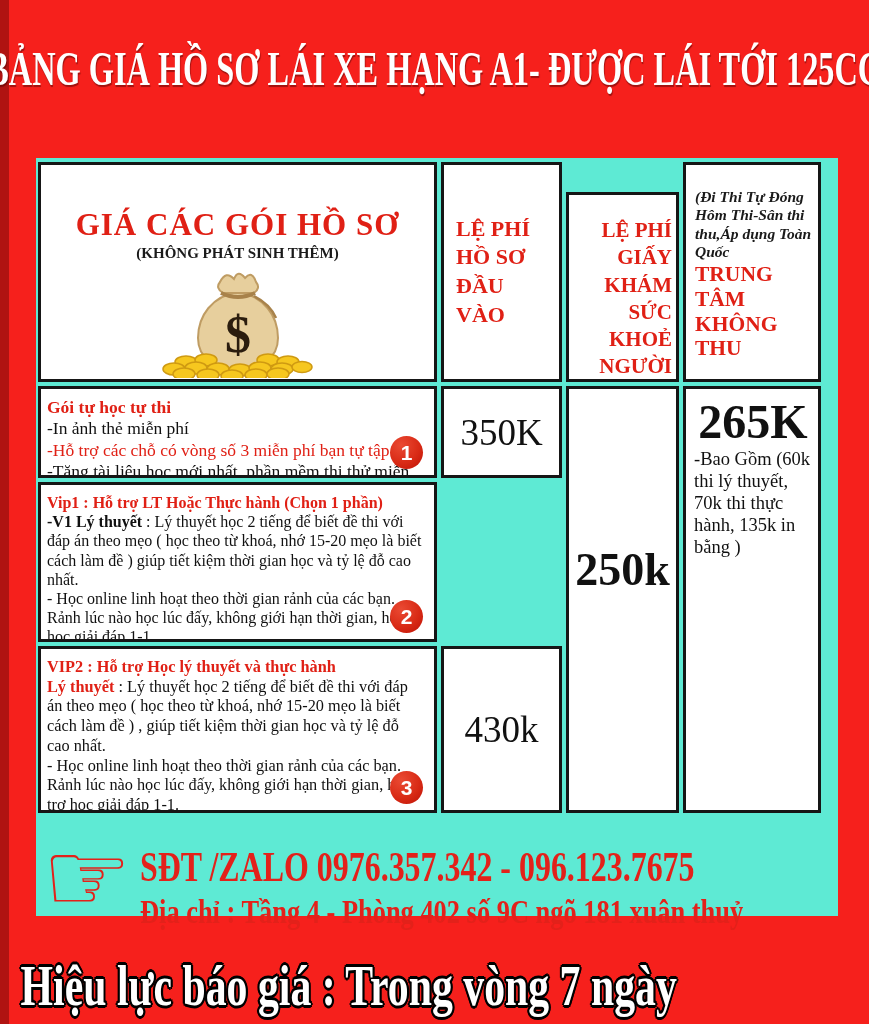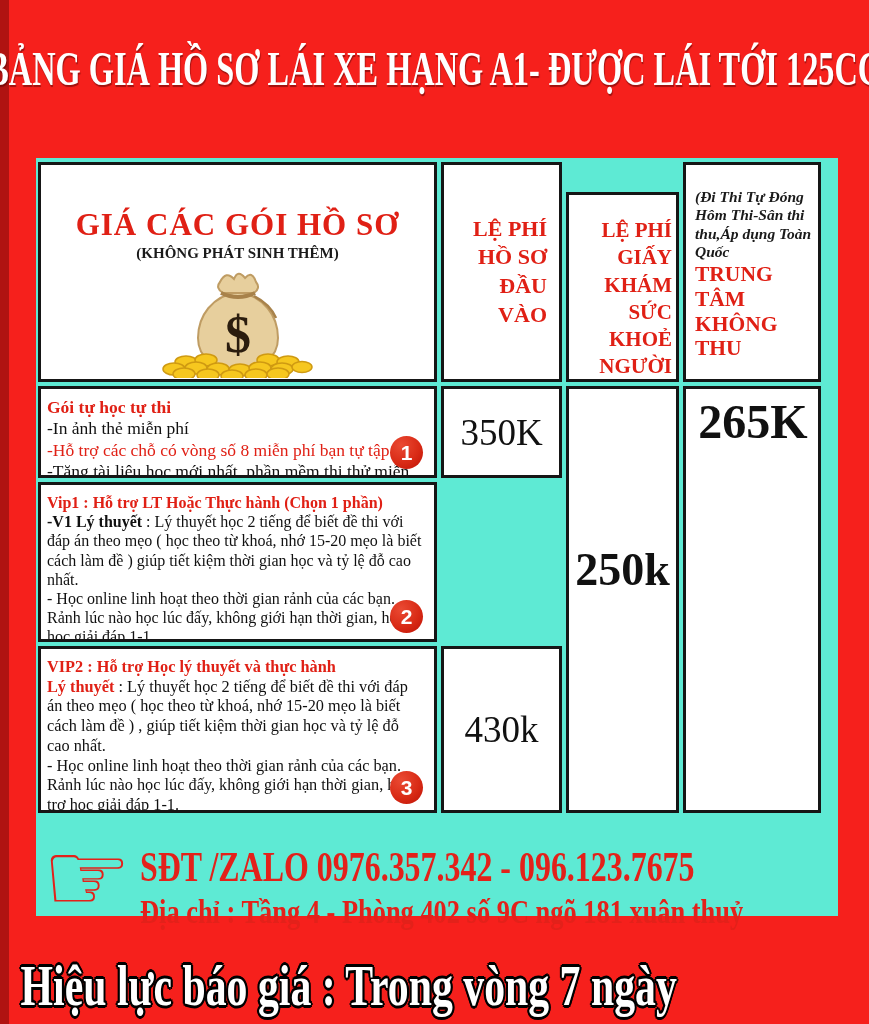--- a/index.html
+++ b/index.html
@@ -43,21 +43,21 @@
     background:#fff; border:3px solid #161616; position:relative;
     overflow:hidden;
   }
 
   
   .h-col1 { grid-column:1; grid-row:1; text-align:center; padding-top:42px; }
   .h-col1 .hd-title { font-size:31px; font-weight:bold; color:#e02015; letter-spacing:1px; }
   .h-col1 .hd-sub { font-size:15px; font-weight:bold; color:#1a1a1a; margin-top:2px; }
   .h-col1 svg { margin-top:4px; }
 
-  .h-col2 { grid-column:2; grid-row:1; display:flex; align-items:center; justify-content:center; text-align:right; padding:0 12px; }
+  .h-col2 { grid-column:2; grid-row:1; display:flex; align-items:center; justify-content:center; text-align:left; padding:0 12px; }
   .h-col2 .hd-title { font-size:22px; font-weight:bold; color:#e02015; line-height:1.3; }
 
   .h-col3 { grid-column:3; grid-row:1; text-align:right; padding-top:22px;margin-top:30px; }
   .h-col3 .hd-title { font-size:21px; font-weight:bold; color:#e02015; line-height:1.3; padding:0 4px; }
 
   .h-col4 { grid-column:4; grid-row:1; padding:20px 6px 0 9px; }
   .h-col4 .hd-title { font-size:22px; font-weight:bold; color:#e02015; text-align:center; line-height:1.2; }
   .h-col4 .hd-note { font-size:15.5px; font-weight:bold; font-style:italic; color:#1a1a1a; line-height:1.18; margin-top:3px; }
   .h-col4 .hd-emph { font-size:21.5px; font-weight:bold; color:#e02015; line-height:1.15; margin-top:1px; }
 
@@ -189,21 +189,21 @@
 
     <div class="cell h-col4">
       <div class="hd-note">(Đi Thi Tự Đóng Hôm Thi-Sân thi thu,Áp dụng Toàn Quốc</div>
       <div class="hd-emph">TRUNG TÂM KHÔNG THU</div>
     </div>
 
     <div class="cell pkg pkg-r1">
       <div class="pkg-lines">
           <div class="pkg-line"><span class="seg red bold">Gói tự học tự thi</span></div>
           <div class="pkg-line"><span class="seg">-In ảnh thẻ miễn phí</span></div>
-          <div class="pkg-line"><span class="seg red">-Hỗ trợ các chỗ có vòng số 8 miễn phí bạn tự tập</span></div>
+          <div class="pkg-line"><span class="seg red">-Hỗ trợ các chỗ có vòng số 3 miễn phí bạn tự tập</span></div>
           <div class="pkg-line"><span class="seg">-Tặng tài liệu học mới nhất, phần mềm thi thử miễn phí</span></div>
         </div>
       <div class="badge">1</div>
     </div>
     <div class="cell pkg pkg-r2">
       <div class="pkg-lines">
           <div class="pkg-line"><span class="seg red bold">Vip1 : Hỗ trợ LT Hoặc Thực hành (Chọn 1 phần)</span></div>
           <div class="pkg-line"><span class="seg bold">-V1 Lý thuyết</span><span class="seg"> :  Lý thuyết học 2 tiếng để biết đề thi với đáp án theo mẹo ( học theo từ khoá, nhớ 15-20 mẹo là biết cách làm đề ) giúp tiết kiệm thời gian học và tỷ lệ đỗ cao nhất.</span></div>
           <div class="pkg-line"><span class="seg">- Học online linh hoạt theo thời gian rảnh của các bạn. Rảnh lúc nào học lúc đấy, không giới hạn thời gian, hỗ trợ học giải đáp 1-1.</span></div>
         </div>
@@ -221,20 +221,21 @@
 
     <div class="cell price price-r1">350K</div>
     <div class="cell price price-r3">430k</div>
 
     <div class="cell health">
       <div class="big">250k</div>
     </div>
 
     <div class="cell field">
       <div class="big">265K</div>
+      <div class="desc">-Bao Gồm (60k thi lý thuyết, 70k thi thực hành, 135k in bằng )</div>
     </div>
   </div>
 
   <div class="contact">
     <div class="hand">☞</div>
     <div class="contact-lines">
       <div class="phone-line">SĐT /ZALO  0976.357.342 - 096.123.7675</div>
       <div class="address-line">Địa chỉ : Tầng 4 - Phòng 402 số 9C ngõ 181 xuân thuỷ</div>
     </div>
   </div>

